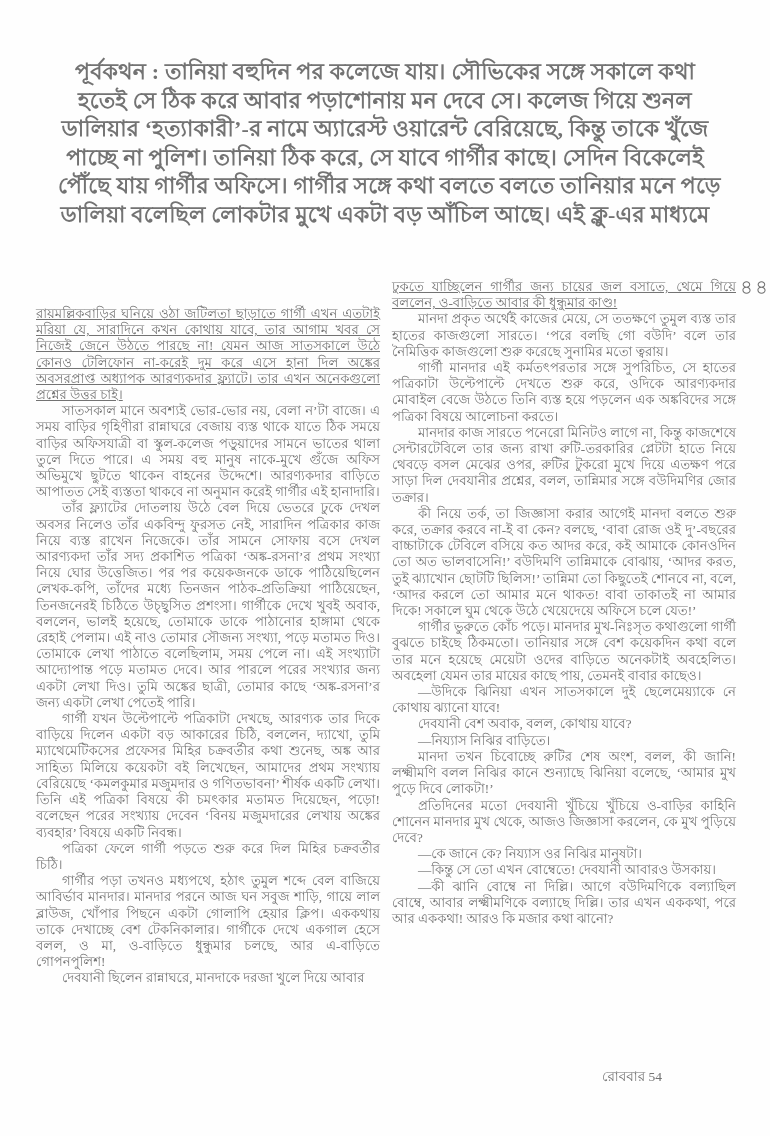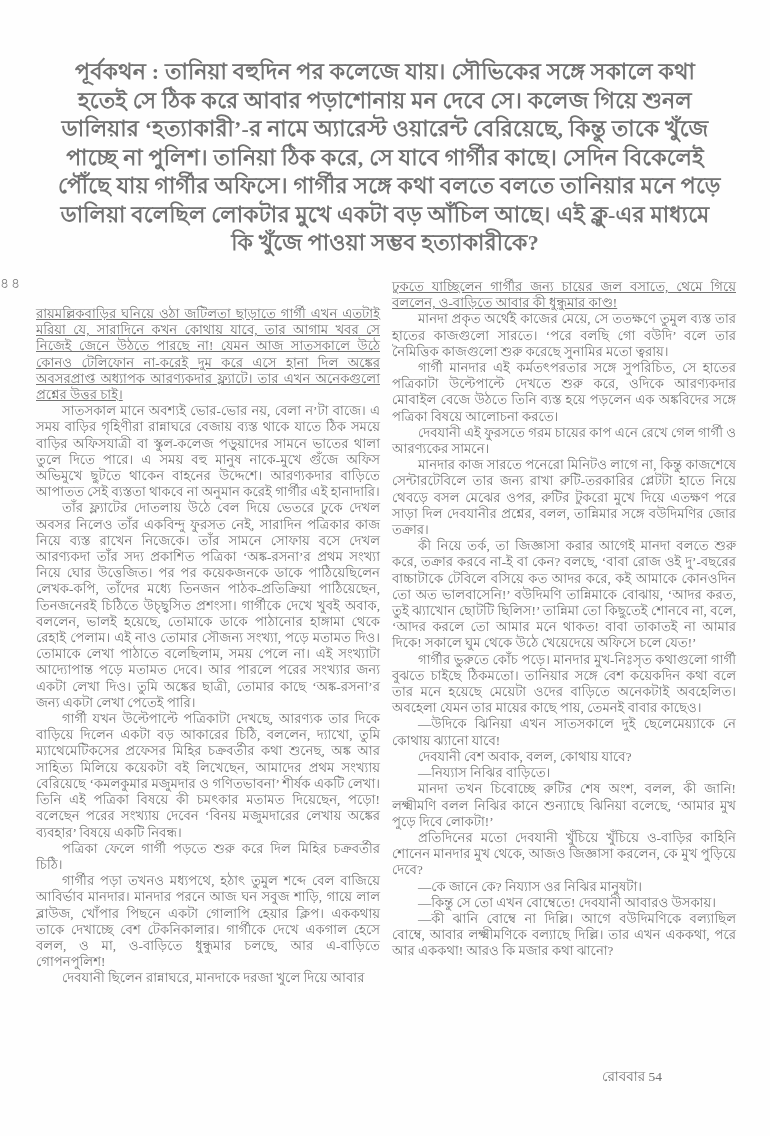--- a/index.html
+++ b/index.html
@@ -10,21 +10,21 @@
     overflow:hidden;
   }
   .intro{
     position:absolute;top:58px;left:58px;width:654px;
     text-align:center;font-weight:700;font-size:22px;line-height:28.5px;
     letter-spacing:.2px;
   }
   .intro-line{white-space:nowrap;}
   .pageno{
     position:absolute;top:272px;left:0;width:100%;
-    text-align:left;font-size:14px;letter-spacing:2px;
+    text-align:right;font-size:20px;letter-spacing:2px;
   }
   .col{
     position:absolute;width:344px;
     font-size:13.2px;line-height:16.2px;text-align:justify;
   }
   .col-left{left:36px;top:306px;height:770px;}
   .col-right{left:392px;top:279px;height:790px;}
   .col p{margin:0;text-indent:26px;}
   .col p.noindent{text-indent:0;text-decoration:underline;}
   .footer{
@@ -37,40 +37,38 @@
 
 <div class="page">
 
   <div class="intro">
       <div class="intro-line">পূর্বকথন : তানিয়া বহুদিন পর কলেজে যায়। সৌভিকের সঙ্গে সকালে কথা</div>
       <div class="intro-line">হতেই সে ঠিক করে আবার পড়াশোনায় মন দেবে সে। কলেজ গিয়ে শুনল</div>
       <div class="intro-line">ডালিয়ার ‘হত্যাকারী’-র নামে অ্যারেস্ট ওয়ারেন্ট বেরিয়েছে, কিন্তু তাকে খুঁজে</div>
       <div class="intro-line">পাচ্ছে না পুলিশ। তানিয়া ঠিক করে, সে যাবে গার্গীর কাছে। সেদিন বিকেলেই</div>
       <div class="intro-line">পৌঁছে যায় গার্গীর অফিসে। গার্গীর সঙ্গে কথা বলতে বলতে তানিয়ার মনে পড়ে</div>
       <div class="intro-line">ডালিয়া বলেছিল লোকটার মুখে একটা বড় আঁচিল আছে। এই ক্লু-এর মাধ্যমে</div>
-      <div class="intro-line">কি খুঁজে পাওয়া সম্ভব হত্যাকারীকে?</div>
     </div>
 
   <div class="pageno">৪৪</div>
 
   <div class="col col-left">
       <p class="noindent">রায়মল্লিকবাড়ির ঘনিয়ে ওঠা জটিলতা ছাড়াতে গার্গী এখন এতটাই মরিয়া যে, সারাদিনে কখন কোথায় যাবে, তার আগাম খবর সে নিজেই জেনে উঠতে পারছে না! যেমন আজ সাতসকালে উঠে কোনও টেলিফোন না-করেই দুম করে এসে হানা দিল অঙ্কের অবসরপ্রাপ্ত অধ্যাপক আরণ্যকদার ফ্ল্যাটে। তার এখন অনেকগুলো প্রশ্নের উত্তর চাই।</p>
       <p>সাতসকাল মানে অবশ্যই ভোর-ভোর নয়, বেলা ন’টা বাজে। এ সময় বাড়ির গৃহিণীরা রান্নাঘরে বেজায় ব্যস্ত থাকে যাতে ঠিক সময়ে বাড়ির অফিসযাত্রী বা স্কুল-কলেজ পড়ুয়াদের সামনে ভাতের থালা তুলে দিতে পারে। এ সময় বহু মানুষ নাকে-মুখে গুঁজে অফিস অভিমুখে ছুটতে থাকেন বাহনের উদ্দেশে। আরণ্যকদার বাড়িতে আপাতত সেই ব্যস্ততা থাকবে না অনুমান করেই গার্গীর এই হানাদারি।</p>
       <p>তাঁর ফ্ল্যাটের দোতলায় উঠে বেল দিয়ে ভেতরে ঢুকে দেখল অবসর নিলেও তাঁর একবিন্দু ফুরসত নেই, সারাদিন পত্রিকার কাজ নিয়ে ব্যস্ত রাখেন নিজেকে। তাঁর সামনে সোফায় বসে দেখল আরণ্যকদা তাঁর সদ্য প্রকাশিত পত্রিকা ‘অঙ্ক-রসনা’র প্রথম সংখ্যা নিয়ে ঘোর উত্তেজিত। পর পর কয়েকজনকে ডাকে পাঠিয়েছিলেন লেখক-কপি, তাঁদের মধ্যে তিনজন পাঠক-প্রতিক্রিয়া পাঠিয়েছেন, তিনজনেরই চিঠিতে উচ্ছ্বসিত প্রশংসা। গার্গীকে দেখে খুবই অবাক, বললেন, ভালই হয়েছে, তোমাকে ডাকে পাঠানোর হাঙ্গামা থেকে রেহাই পেলাম। এই নাও তোমার সৌজন্য সংখ্যা, পড়ে মতামত দিও। তোমাকে লেখা পাঠাতে বলেছিলাম, সময় পেলে না। এই সংখ্যাটা আদ্যোপান্ত পড়ে মতামত দেবে। আর পারলে পরের সংখ্যার জন্য একটা লেখা দিও। তুমি অঙ্কের ছাত্রী, তোমার কাছে ‘অঙ্ক-রসনা’র জন্য একটা লেখা পেতেই পারি।</p>
       <p>গার্গী যখন উল্টেপাল্টে পত্রিকাটা দেখছে, আরণ্যক তার দিকে বাড়িয়ে দিলেন একটা বড় আকারের চিঠি, বললেন, দ্যাখো, তুমি ম্যাথেমেটিকসের প্রফেসর মিহির চক্রবর্তীর কথা শুনেছ, অঙ্ক আর সাহিত্য মিলিয়ে কয়েকটা বই লিখেছেন, আমাদের প্রথম সংখ্যায় বেরিয়েছে ‘কমলকুমার মজুমদার ও গণিতভাবনা’ শীর্ষক একটি লেখা। তিনি এই পত্রিকা বিষয়ে কী চমৎকার মতামত দিয়েছেন, পড়ো! বলেছেন পরের সংখ্যায় দেবেন ‘বিনয় মজুমদারের লেখায় অঙ্কের ব্যবহার’ বিষয়ে একটি নিবন্ধ।</p>
       <p>পত্রিকা ফেলে গার্গী পড়তে শুরু করে দিল মিহির চক্রবর্তীর চিঠি।</p>
       <p>গার্গীর পড়া তখনও মধ্যপথে, হঠাৎ তুমুল শব্দে বেল বাজিয়ে আবির্ভাব মানদার। মানদার পরনে আজ ঘন সবুজ শাড়ি, গায়ে লাল ব্লাউজ, খোঁপার পিছনে একটা গোলাপি হেয়ার ক্লিপ। এককথায় তাকে দেখাচ্ছে বেশ টেকনিকালার। গার্গীকে দেখে একগাল হেসে বলল, ও মা, ও-বাড়িতে ধুন্ধুমার চলছে, আর এ-বাড়িতে গোপনপুলিশ!</p>
       <p>দেবযানী ছিলেন রান্নাঘরে, মানদাকে দরজা খুলে দিয়ে আবার</p>
     </div>
 
   <div class="col col-right">
       <p class="noindent">ঢুকতে যাচ্ছিলেন গার্গীর জন্য চায়ের জল বসাতে, থেমে গিয়ে বললেন, ও-বাড়িতে আবার কী ধুন্ধুমার কাণ্ড!</p>
       <p>মানদা প্রকৃত অর্থেই কাজের মেয়ে, সে ততক্ষণে তুমুল ব্যস্ত তার হাতের কাজগুলো সারতে। ‘পরে বলছি গো বউদি’ বলে তার নৈমিত্তিক কাজগুলো শুরু করেছে সুনামির মতো ত্বরায়।</p>
       <p>গার্গী মানদার এই কর্মতৎপরতার সঙ্গে সুপরিচিত, সে হাতের পত্রিকাটা উল্টেপাল্টে দেখতে শুরু করে, ওদিকে আরণ্যকদার মোবাইল বেজে উঠতে তিনি ব্যস্ত হয়ে পড়লেন এক অঙ্কবিদের সঙ্গে পত্রিকা বিষয়ে আলোচনা করতে।</p>
-      <p>দেবযানী এই ফুরসতে গরম চায়ের কাপ এনে রেখে গেল গার্গী ও আরণ্যকের সামনে।</p>
       <p>মানদার কাজ সারতে পনেরো মিনিটও লাগে না, কিন্তু কাজশেষে সেন্টারটেবিলে তার জন্য রাখা রুটি-তরকারির প্লেটটা হাতে নিয়ে থেবড়ে বসল মেঝের ওপর, রুটির টুকরো মুখে দিয়ে এতক্ষণ পরে সাড়া দিল দেবযানীর প্রশ্নের, বলল, তান্নিমার সঙ্গে বউদিমণির জোর তক্রার।</p>
       <p>কী নিয়ে তর্ক, তা জিজ্ঞাসা করার আগেই মানদা বলতে শুরু করে, তক্রার করবে না-ই বা কেন? বলছে, ‘বাবা রোজ ওই দু’-বছরের বাচ্চাটাকে টেবিলে বসিয়ে কত আদর করে, কই আমাকে কোনওদিন তো অত ভালবাসেনি!’ বউদিমণি তান্নিমাকে বোঝায়, ‘আদর করত, তুই ঝ্যাখোন ছোটটি ছিলিস!’ তান্নিমা তো কিছুতেই শোনবে না, বলে, ‘আদর করলে তো আমার মনে থাকত! বাবা তাকাতই না আমার দিকে! সকালে ঘুম থেকে উঠে খেয়েদেয়ে অফিসে চলে যেত!’</p>
       <p>গার্গীর ভুরুতে কোঁচ পড়ে। মানদার মুখ-নিঃসৃত কথাগুলো গার্গী বুঝতে চাইছে ঠিকমতো। তানিয়ার সঙ্গে বেশ কয়েকদিন কথা বলে তার মনে হয়েছে মেয়েটা ওদের বাড়িতে অনেকটাই অবহেলিত। অবহেলা যেমন তার মায়ের কাছে পায়, তেমনই বাবার কাছেও।</p>
       <p>—উদিকে ঝিনিয়া এখন সাতসকালে দুই ছেলেমেয়্যাকে নে কোথায় ঝ্যানো যাবে!</p>
       <p>দেবযানী বেশ অবাক, বলল, কোথায় যাবে?</p>
       <p>—নিয্যাস নিঝির বাড়িতে।</p>
       <p>মানদা তখন চিবোচ্ছে রুটির শেষ অংশ, বলল, কী জানি! লক্ষ্মীমণি বলল নিঝির কানে শুন্যাছে ঝিনিয়া বলেছে, ‘আমার মুখ পুড়ে দিবে লোকটা!’</p>
       <p>প্রতিদিনের মতো দেবযানী খুঁচিয়ে খুঁচিয়ে ও-বাড়ির কাহিনি শোনেন মানদার মুখ থেকে, আজও জিজ্ঞাসা করলেন, কে মুখ পুড়িয়ে দেবে?</p>
       <p>—কে জানে কে? নিয্যাস ওর নিঝির মানুষটা।</p>
       <p>—কিন্তু সে তো এখন বোম্বেতে! দেবযানী আবারও উসকায়।</p>

